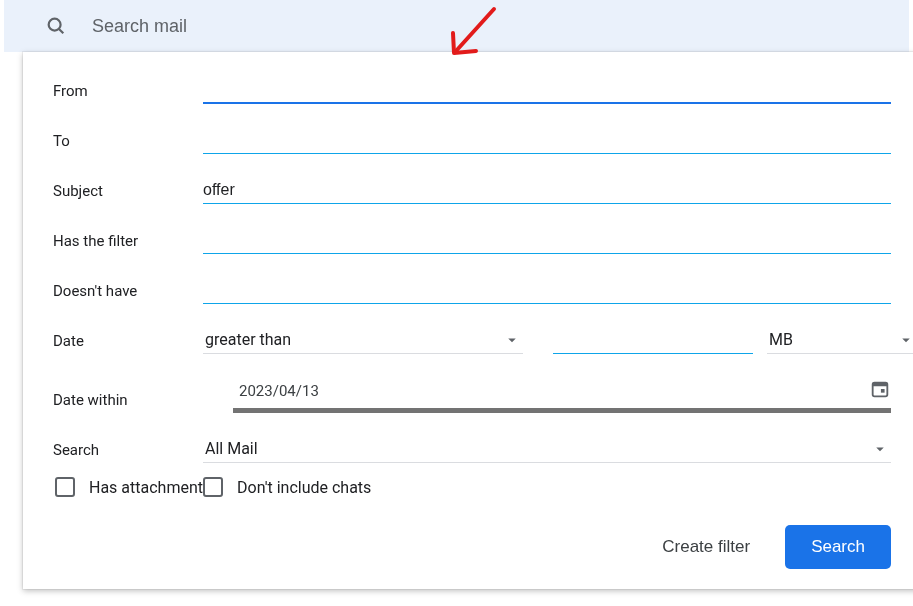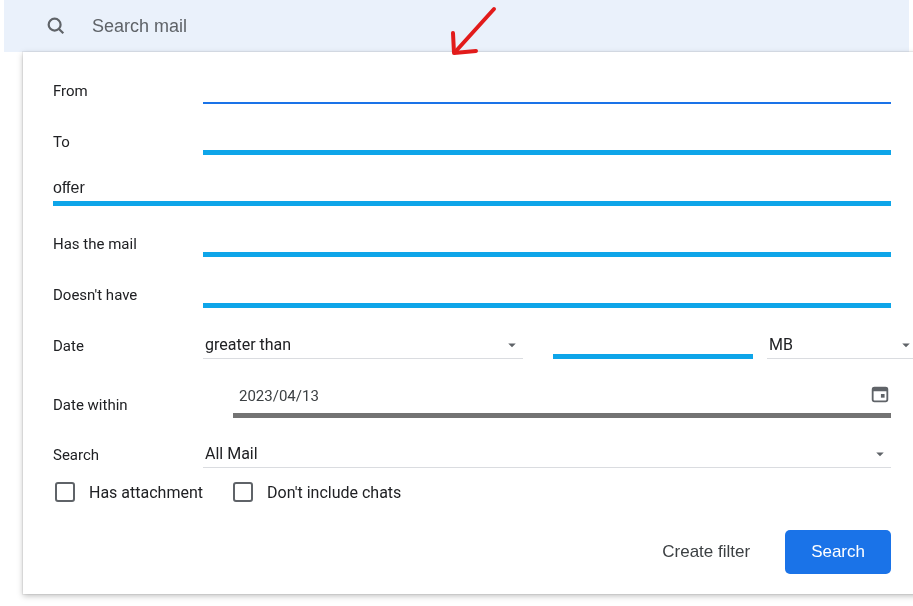--- a/index.html
+++ b/index.html
@@ -58,21 +58,21 @@
     font-size: 15px;
     color: #202124;
     padding-bottom: 4px;
     flex-shrink: 0;
   }
 
   
   .field {
     flex: 1;
     border: none;
-    border-bottom: 5px solid #0ea5e9;
+    border-bottom: 1px solid #0ea5e9;
     padding: 2px 0 4px 0;
     font-size: 16px;
     color: #202124;
     outline: none;
     background: transparent;
   }
   .field.active {
     border-bottom: 2px solid #1a73e8;
   }
 
@@ -100,21 +100,20 @@
     flex: 1;
     border-bottom: 5px solid #737373;
     display:flex; align-items:center; justify-content:space-between;
     font-size: 15px; color:#3c4043;
     padding: 2px 0 4px 6px;
   }
 
   .checkbox-row {
     display: flex;
     align-items: center;
-    gap: 30px;
     margin-top: 10px;
     margin-bottom: 28px;
     padding-left: 2px;
   }
   .cb-group {
     display: flex;
     align-items: center;
     gap: 14px;
   }
   .cb {
@@ -193,25 +192,26 @@
     <div class="label">From</div>
     <input class="field active" value="" style="">
   </div>
 
   <div class="row">
     <div class="label">To</div>
     <input class="field" value="" style="">
   </div>
 
   <div class="row">
+    <div class="label">Subject</div>
     <input class="field" value="offer" style="">
   </div>
 
   <div class="row">
-    <div class="label">Has the mail</div>
+    <div class="label">Has the filter</div>
     <input class="field" value="" style="">
   </div>
 
   <div class="row">
     <div class="label">Doesn't have</div>
     <input class="field" value="" style="">
   </div>
 
   <div class="row">
     <div class="label">Date</div>

